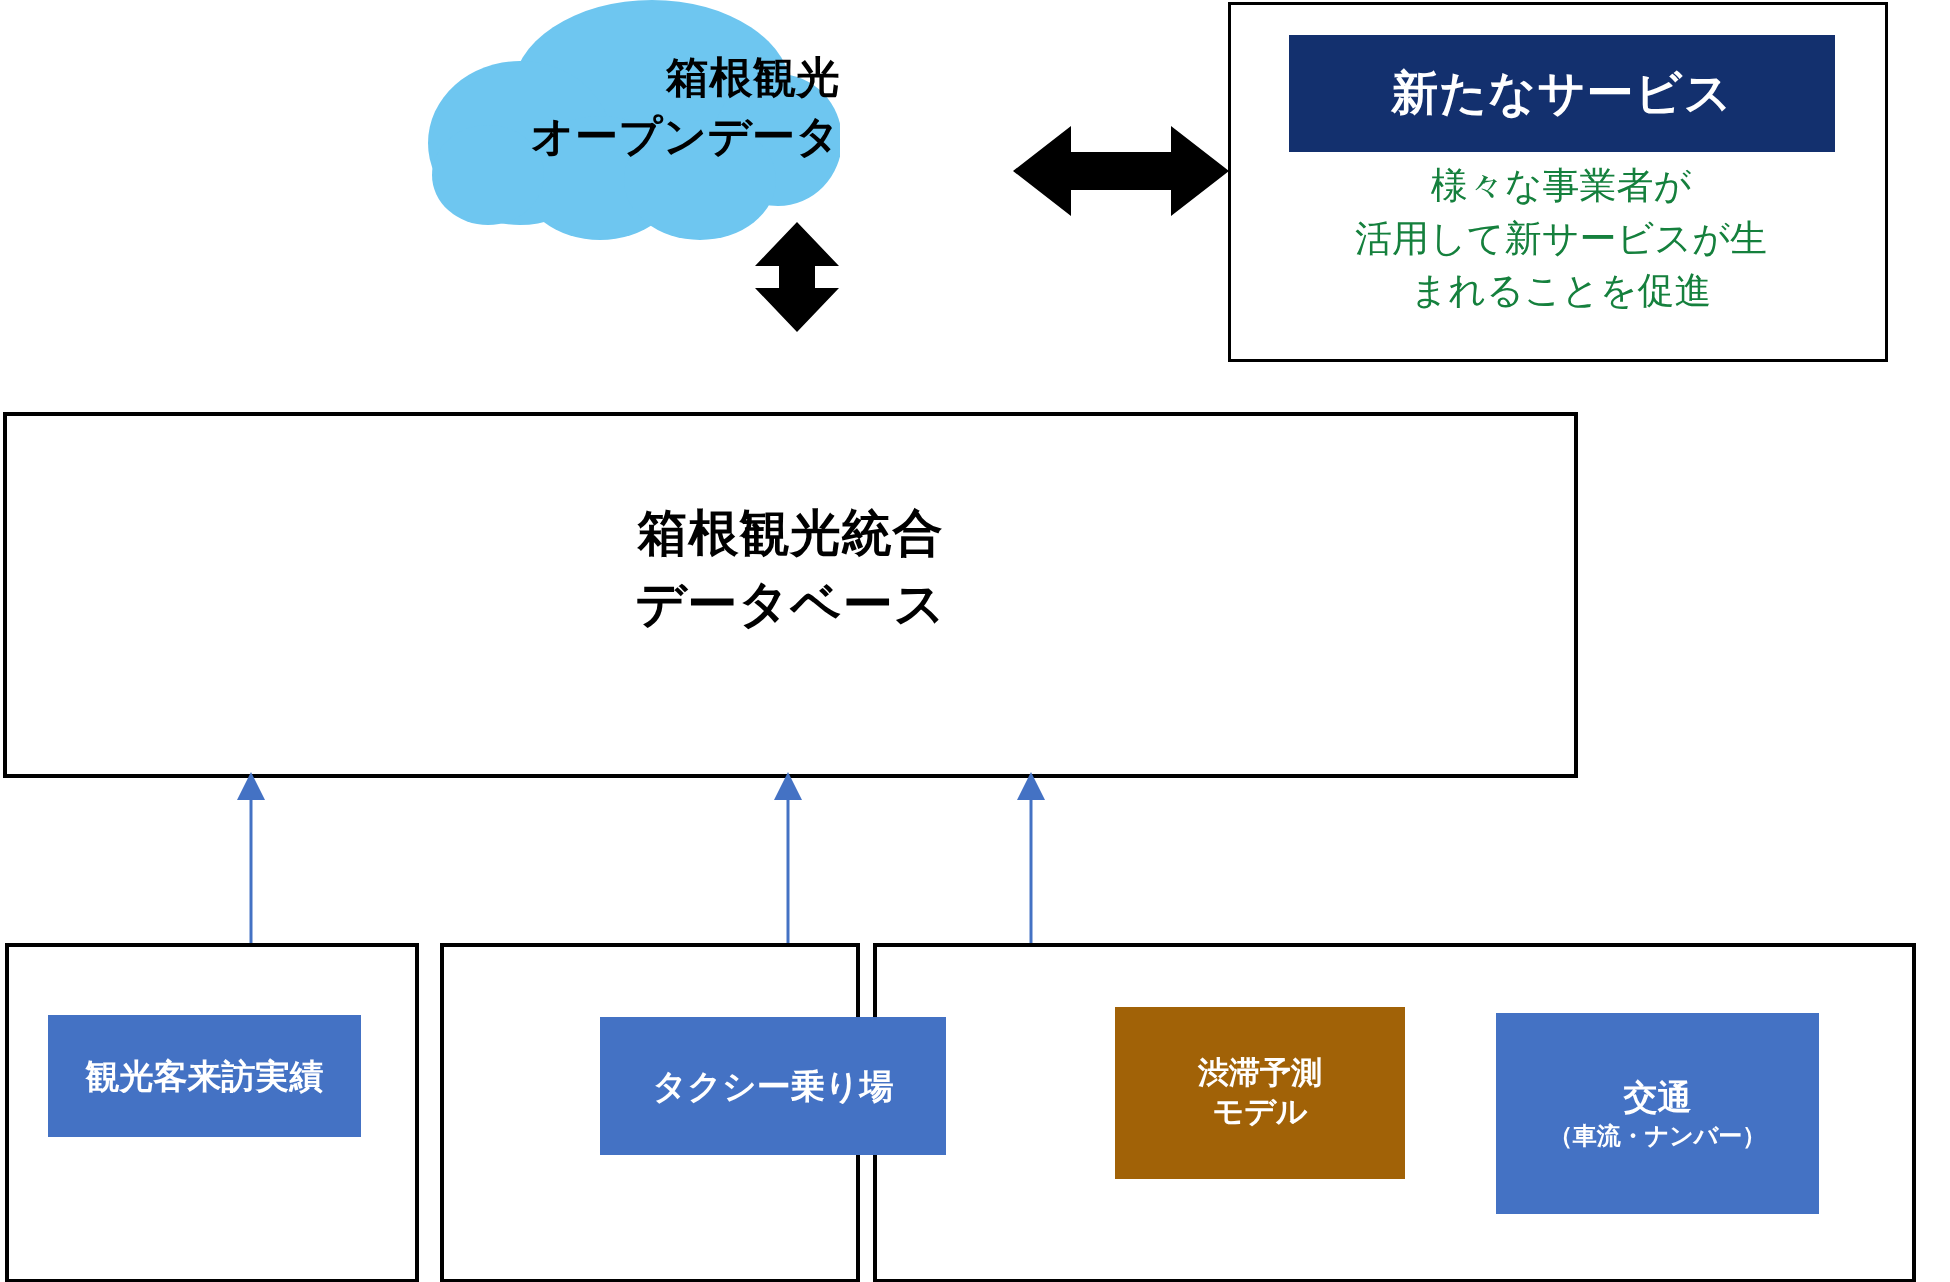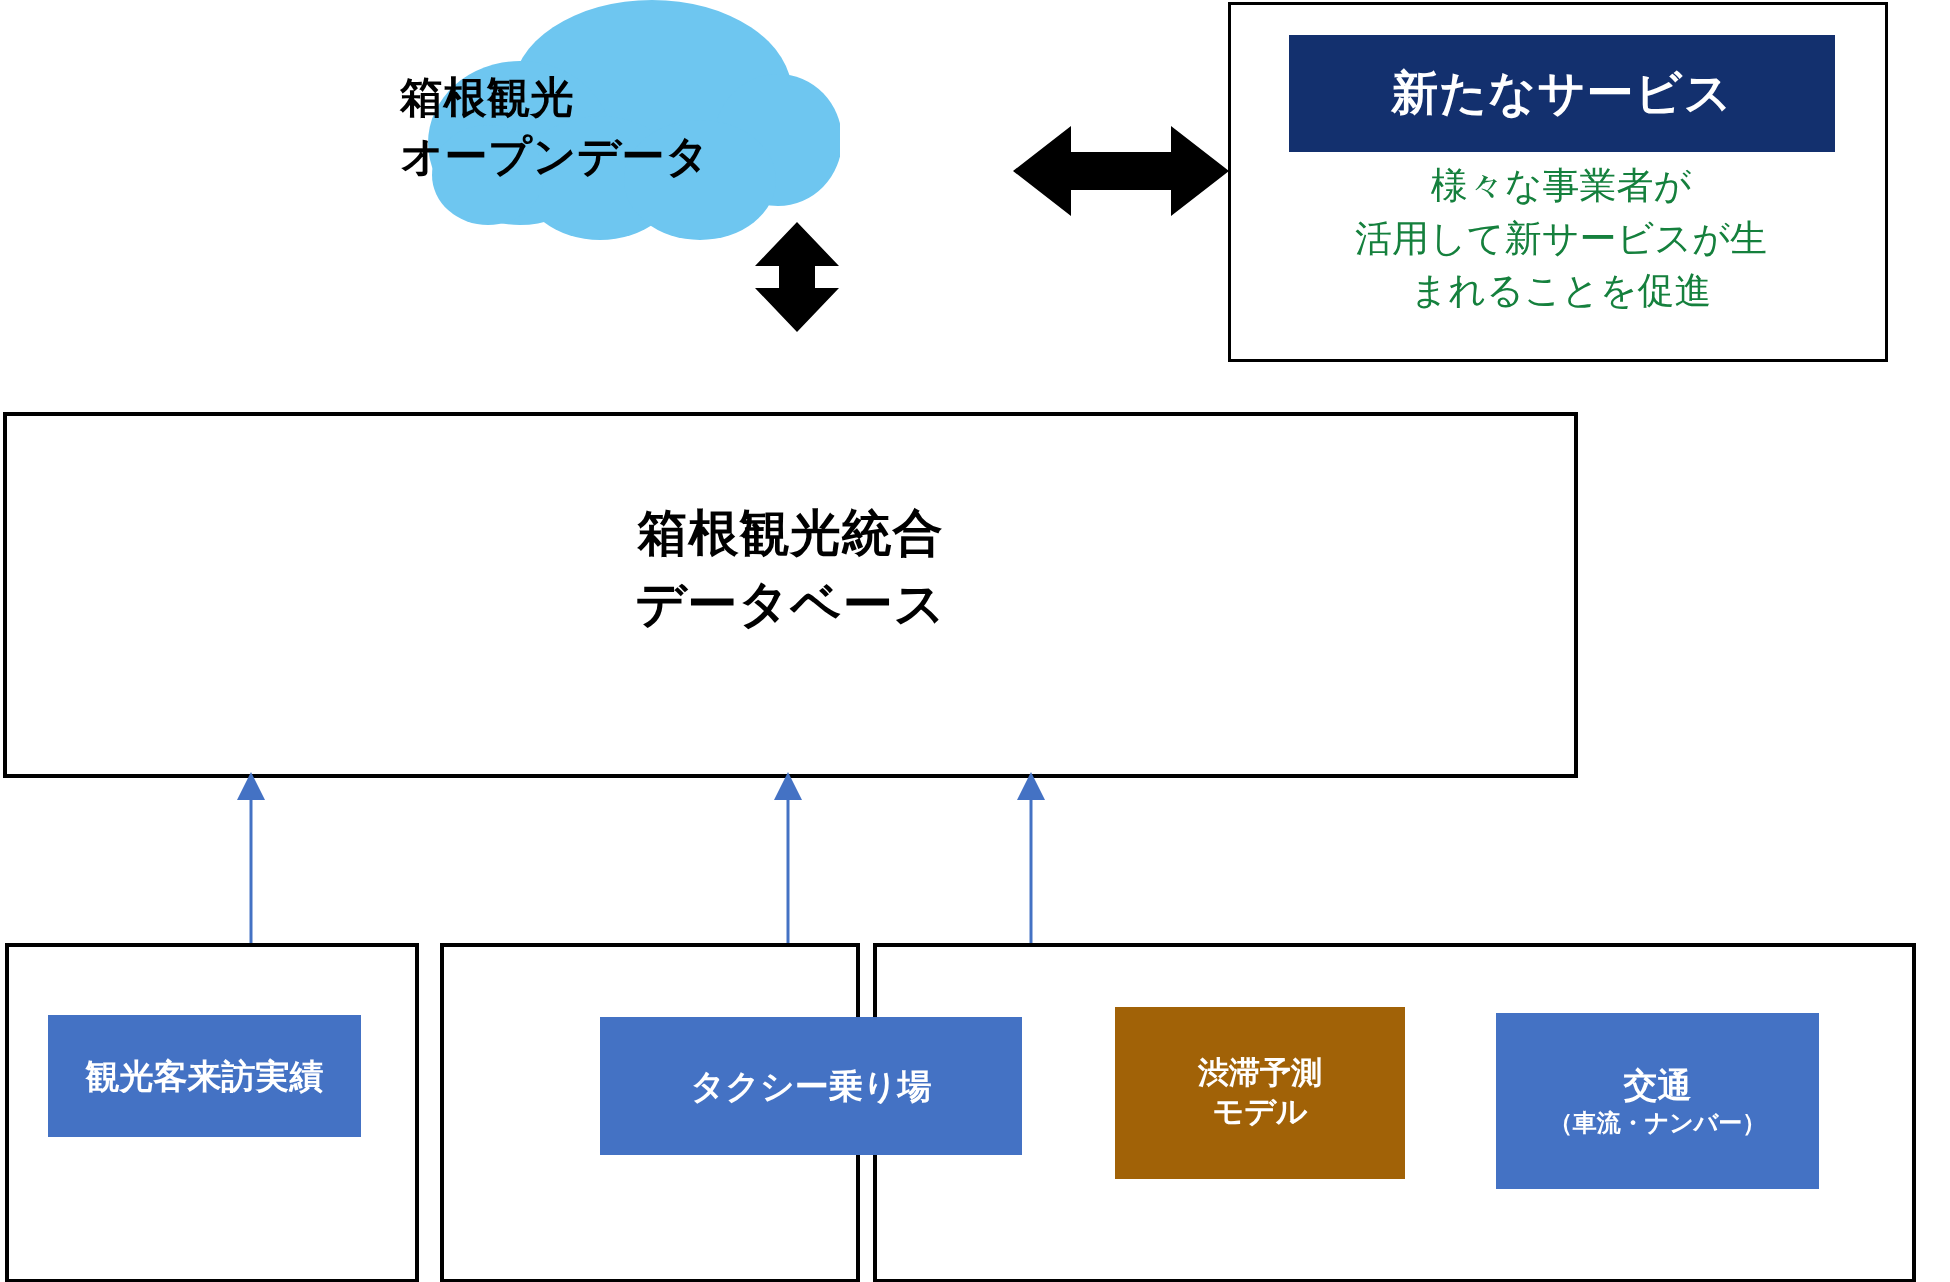--- a/index.html
+++ b/index.html
@@ -25,23 +25,23 @@
     position: absolute;
     left: 400px;
     top: 0px;
     width: 440px;
     height: 246px;
   }
   .cloud-svg { display: block; width: 440px; height: 246px; }
   .cloud-label {
     position: absolute;
     left: 0;
-    top: 68px;
+    top: 48px;
     width: 440px;
-    text-align: left;
+    text-align: right;
     font-size: 43px;
     font-weight: bold;
     line-height: 1.38;
     color: #000000;
     letter-spacing: 0.5px;
     white-space: pre-line;
   }
 
   
   .right-panel {
@@ -245,27 +245,27 @@
   </div>
 
   <div class="group-box" id="group-1"></div>
   <div class="group-box" id="group-2"></div>
   <div class="group-box" id="group-3"></div>
 
   <div class="chip blue" id="chip-visitors" style="position:absolute; left:48px; top:1015px; width:313px; height:122px;">
     <span>観光客来訪実績</span>
   </div>
 
-  <div class="chip blue" id="chip-taxi" style="position:absolute; left:600px; top:1017px; width:422px; height:138px;">
+  <div class="chip blue" id="chip-taxi" style="position:absolute; left:600px; top:1017px; width:346px; height:138px;">
     <span>タクシー乗り場</span>
   </div>
 
   <div class="chip green" id="chip-congestion" style="position:absolute; left:1115px; top:1007px; width:290px; height:172px;">
     <span>渋滞予測
 モデル</span>
   </div>
 
-  <div class="chip blue" id="chip-traffic" style="position:absolute; left:1496px; top:1013px; width:323px; height:176px;">
+  <div class="chip blue" id="chip-traffic" style="position:absolute; left:1496px; top:1013px; width:323px; height:201px;">
     <span class="chip-line1">交通</span>
     <span class="chip-line2">（車流・ナンバー）</span>
   </div>
 
 </div>
 
 </body></html>

